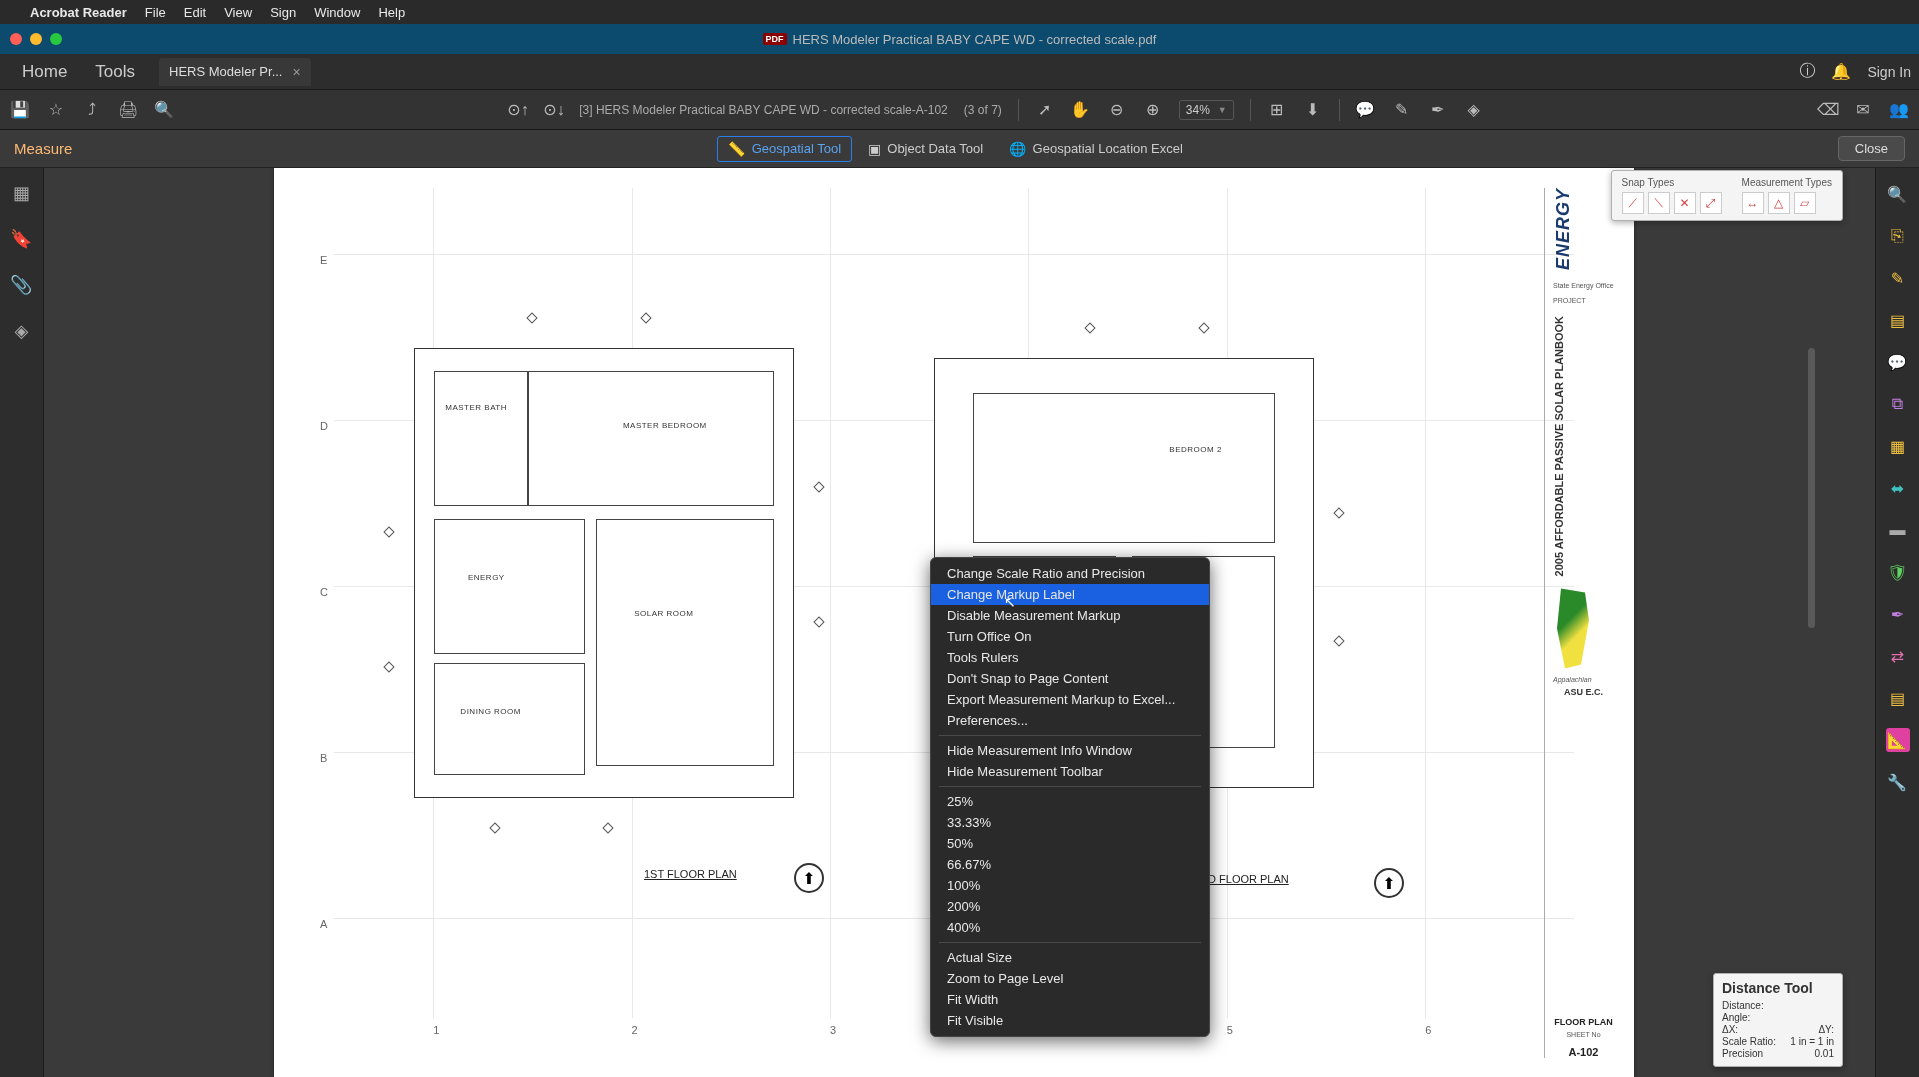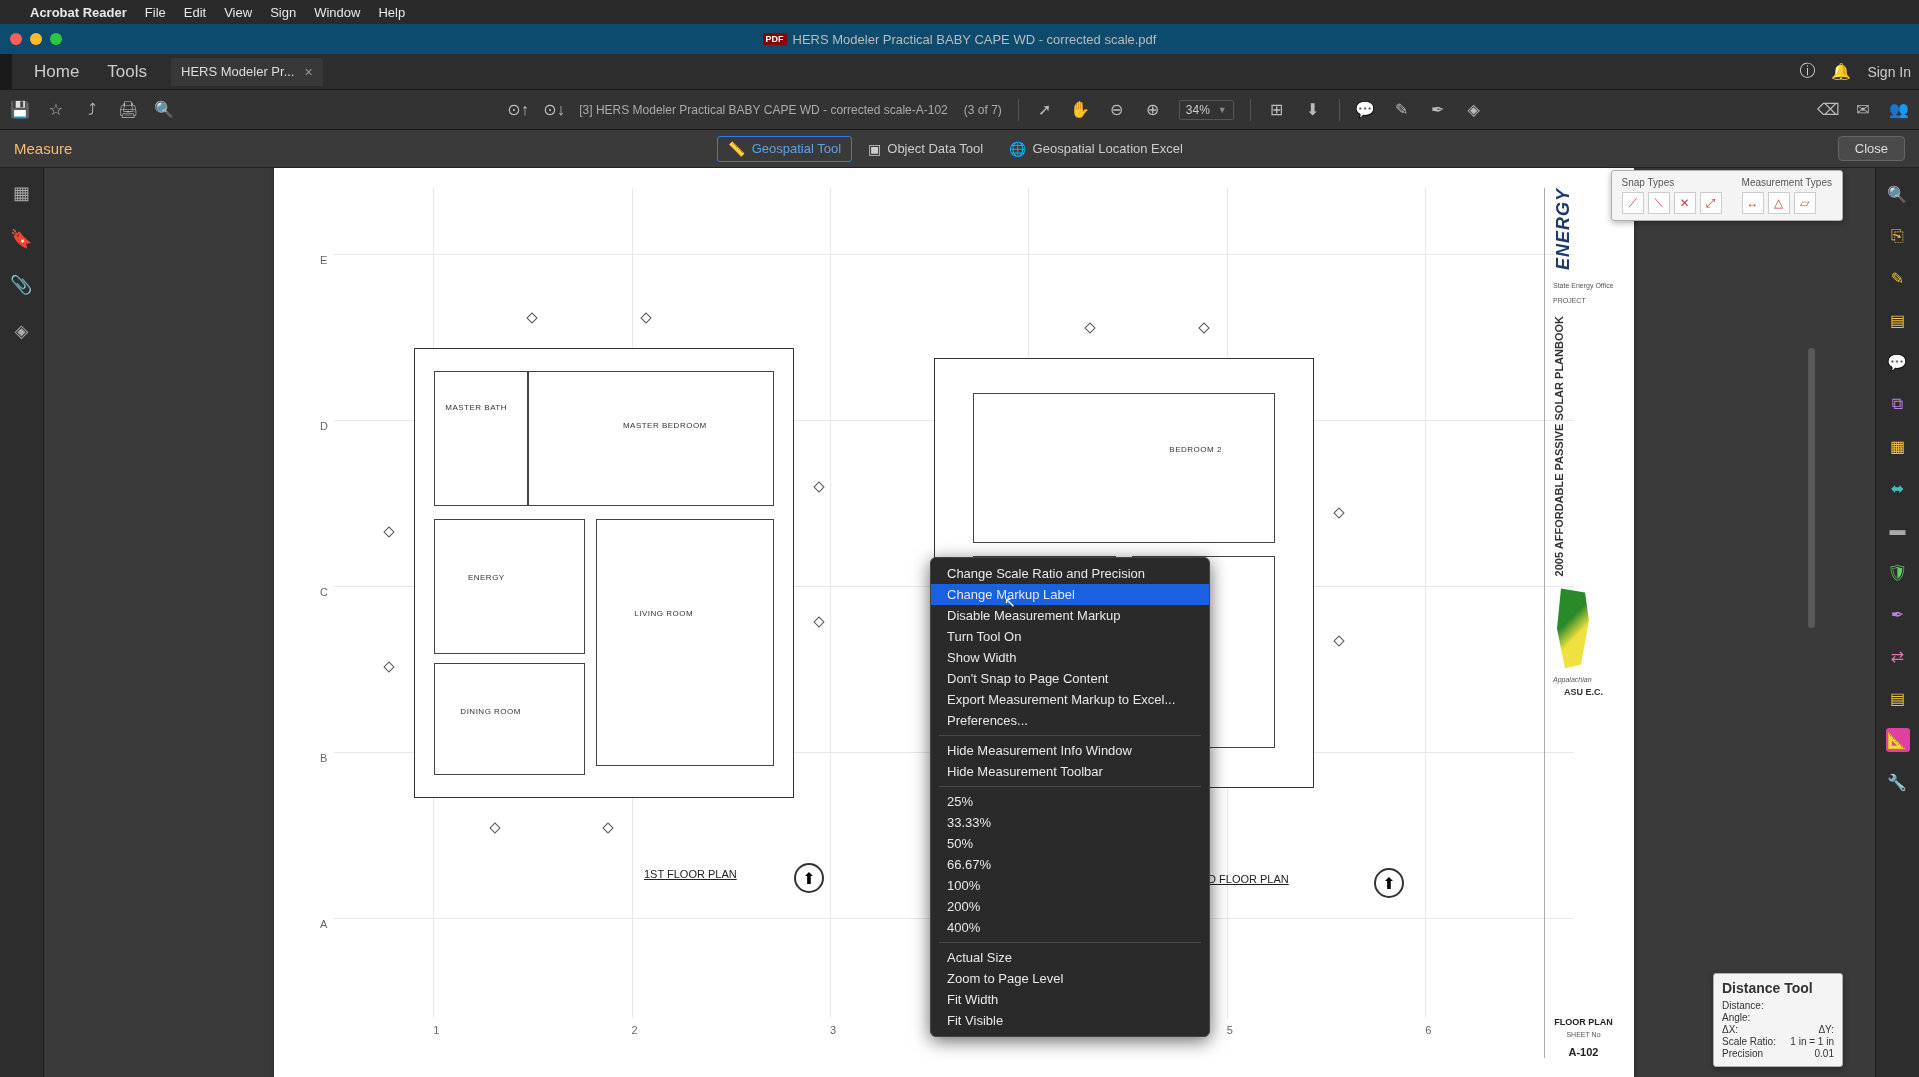--- a/index.html
+++ b/index.html
@@ -15,21 +15,21 @@
 .window-titlebar { height: 30px; background: #0c4a6e; display: flex; align-items: center; padding: 0 10px; position: relative; }
 .traffic-lights { display: flex; gap: 8px; }
 .traffic-light { width: 12px; height: 12px; border-radius: 50%; }
 .tl-red { background: #ff5f57; }
 .tl-yellow { background: #febc2e; }
 .tl-green { background: #28c840; }
 .window-title { position: absolute; left: 50%; transform: translateX(-50%); color: #bbb; font-size: 13px; display: flex; align-items: center; gap: 6px; }
 .pdf-badge { background: #8b0000; color: #fff; font-size: 9px; padding: 1px 3px; border-radius: 2px; font-weight: 600; }
 
 
-.tab-row { height: 36px; background: #2d2d2d; border-bottom: 1px solid #1a1a1a; display: flex; justify-content: space-between; padding: 0 8px; margin-left: 12px; }
+.tab-row { height: 36px; background: #2d2d2d; border-bottom: 1px solid #1a1a1a; display: flex; justify-content: space-between; padding: 0 8px; }
 .tab-row-left { display: flex; align-items: center; height: 100%; }
 .tab-home, .tab-tools { color: #ccc; font-size: 17px; padding: 0 14px; height: 100%; display: flex; align-items: center; cursor: default; }
 .doc-tab { background: #383838; color: #ddd; font-size: 13px; padding: 0 10px; height: 28px; display: flex; align-items: center; gap: 10px; border-radius: 3px 3px 0 0; margin-left: 10px; }
 .tab-close { color: #999; font-size: 14px; cursor: default; }
 .tab-row-right { display: flex; align-items: center; gap: 16px; color: #ccc; }
 .help-icon, .bell-icon { font-size: 16px; }
 .sign-in { font-size: 14px; }
 
 
 .main-toolbar { height: 40px; background: #333; border-bottom: 1px solid #1a1a1a; display: flex; align-items: center; justify-content: space-between; padding: 0 10px; }
@@ -255,21 +255,21 @@
 
       <div class="floor-plan fp1">
         <div class="room" style="left:30%;top:5%;width:65%;height:30%"></div>
         <div class="room" style="left:5%;top:5%;width:25%;height:30%"></div>
         <div class="room" style="left:5%;top:38%;width:40%;height:30%"></div>
         <div class="room" style="left:48%;top:38%;width:47%;height:55%"></div>
         <div class="room" style="left:5%;top:70%;width:40%;height:25%"></div>
         <span class="room-label" style="left:55%;top:16%">MASTER BEDROOM</span>
         <span class="room-label" style="left:8%;top:12%">MASTER BATH</span>
         <span class="room-label" style="left:14%;top:50%">ENERGY</span>
-        <span class="room-label" style="left:58%;top:58%">LIVING ROOM</span>
+        <span class="room-label" style="left:58%;top:58%">SOLAR ROOM</span>
         <span class="room-label" style="left:12%;top:80%">DINING ROOM</span>
         <div class="dim-tick" style="left:-30px;top:40%"></div>
         <div class="dim-tick" style="left:-30px;top:70%"></div>
         <div class="dim-tick" style="right:-30px;top:30%"></div>
         <div class="dim-tick" style="right:-30px;top:60%"></div>
         <div class="dim-tick" style="left:30%;top:-35px"></div>
         <div class="dim-tick" style="left:60%;top:-35px"></div>
         <div class="dim-tick" style="left:20%;bottom:-35px"></div>
         <div class="dim-tick" style="left:50%;bottom:-35px"></div>
       </div>
@@ -367,22 +367,22 @@
   <div class="dp-row">
       <span>Precision</span>
       <span>0.01</span>
     </div>
 </div>
 
 <div class="context-menu">
   <div class="ctx-item">Change Scale Ratio and Precision</div>
   <div class="ctx-item highlighted">Change Markup Label</div>
   <div class="ctx-item">Disable Measurement Markup</div>
-  <div class="ctx-item">Turn Tool On</div>
-  <div class="ctx-item">Show Width</div>
+  <div class="ctx-item">Turn Office On</div>
+  <div class="ctx-item">Tools Rulers</div>
   <div class="ctx-item">Don't Snap to Page Content</div>
   <div class="ctx-item">Export Measurement Markup to Excel...</div>
   <div class="ctx-item">Preferences...</div>
   <div class="ctx-sep"></div>
   <div class="ctx-item">Hide Measurement Info Window</div>
   <div class="ctx-item">Hide Measurement Toolbar</div>
   <div class="ctx-sep"></div>
   <div class="ctx-item">25%</div>
   <div class="ctx-item">33.33%</div>
   <div class="ctx-item">50%</div>

